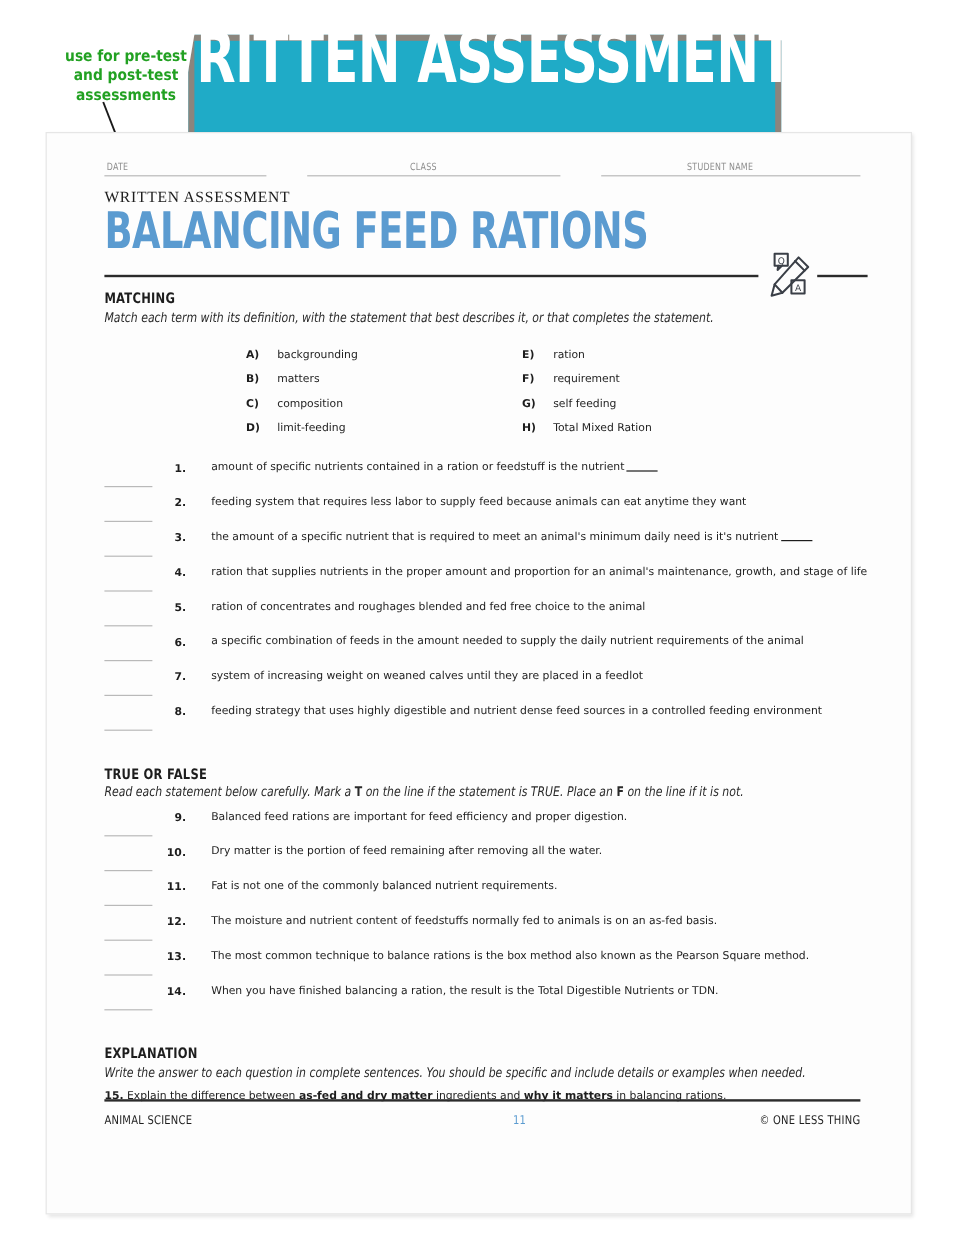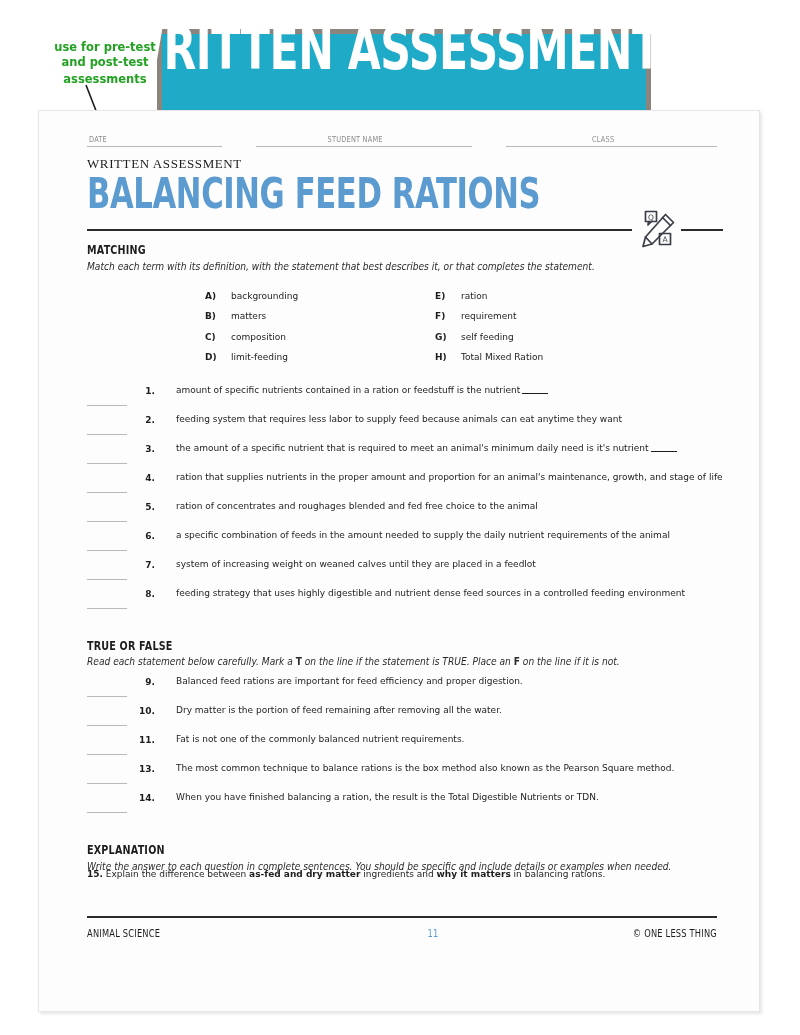--- a/index.html
+++ b/index.html
@@ -225,20 +225,21 @@
   .qtext .blankline {
     display: inline-block;
     width: 26px;
     border-bottom: 1.4px solid #1d1d1d;
     vertical-align: -1px;
     margin-left: 2px;
   }
 
   
   #exp-q {
+    margin-top: 11px;
     font-family: "DejaVu Sans", sans-serif;
     font-size: 9px;
     color: #1d1d1d;
     line-height: 1;
   }
   #exp-q .n { font-weight: 700; }
   #exp-q b { font-weight: 700; }
 
   
   #footer {
@@ -277,25 +278,25 @@
   <circle cx="70" cy="68" r="4.6" fill="none" stroke="#1a1a1a" stroke-width="1.6"></circle>
 </svg>
 
 <div id="sheet">
   <div id="sheet-inner">
 
     <div id="fields">
       <div class="field field-date">
         <span class="field-label lbl-date">DATE</span>
       </div>
+      <div class="field field-class">
+        <span class="field-label lbl-class">CLASS</span>
+      </div>
       <div class="field field-name">
         <span class="field-label lbl-name">STUDENT NAME</span>
-      </div>
-      <div class="field field-class">
-        <span class="field-label lbl-class">CLASS</span>
       </div>
     </div>
 
     <div id="kicker">WRITTEN ASSESSMENT</div>
     <div id="doc-title">BALANCING FEED RATIONS</div>
 
     <div id="rule-row">
       <div id="rule-left"></div>
       <div id="rule-right2"></div>
       <svg id="pencil-icon" viewBox="0 0 44 46">
@@ -411,20 +412,25 @@
           <div class="qnum">10.</div>
           <div class="qtext">Dry matter is the portion of feed remaining after removing all the water.</div>
         </div>
         <div class="qrow">
           <div class="qblank"></div>
           <div class="qnum">11.</div>
           <div class="qtext">Fat is not one of the commonly balanced nutrient requirements.</div>
         </div>
         <div class="qrow">
           <div class="qblank"></div>
+          <div class="qnum">12.</div>
+          <div class="qtext">The moisture and nutrient content of feedstuffs normally fed to animals is on an as-fed basis.</div>
+        </div>
+        <div class="qrow">
+          <div class="qblank"></div>
           <div class="qnum">13.</div>
           <div class="qtext">The most common technique to balance rations is the box method also known as the Pearson Square method.</div>
         </div>
         <div class="qrow">
           <div class="qblank"></div>
           <div class="qnum">14.</div>
           <div class="qtext">When you have finished balancing a ration, the result is the Total Digestible Nutrients or TDN.</div>
         </div>
       </div>
 

